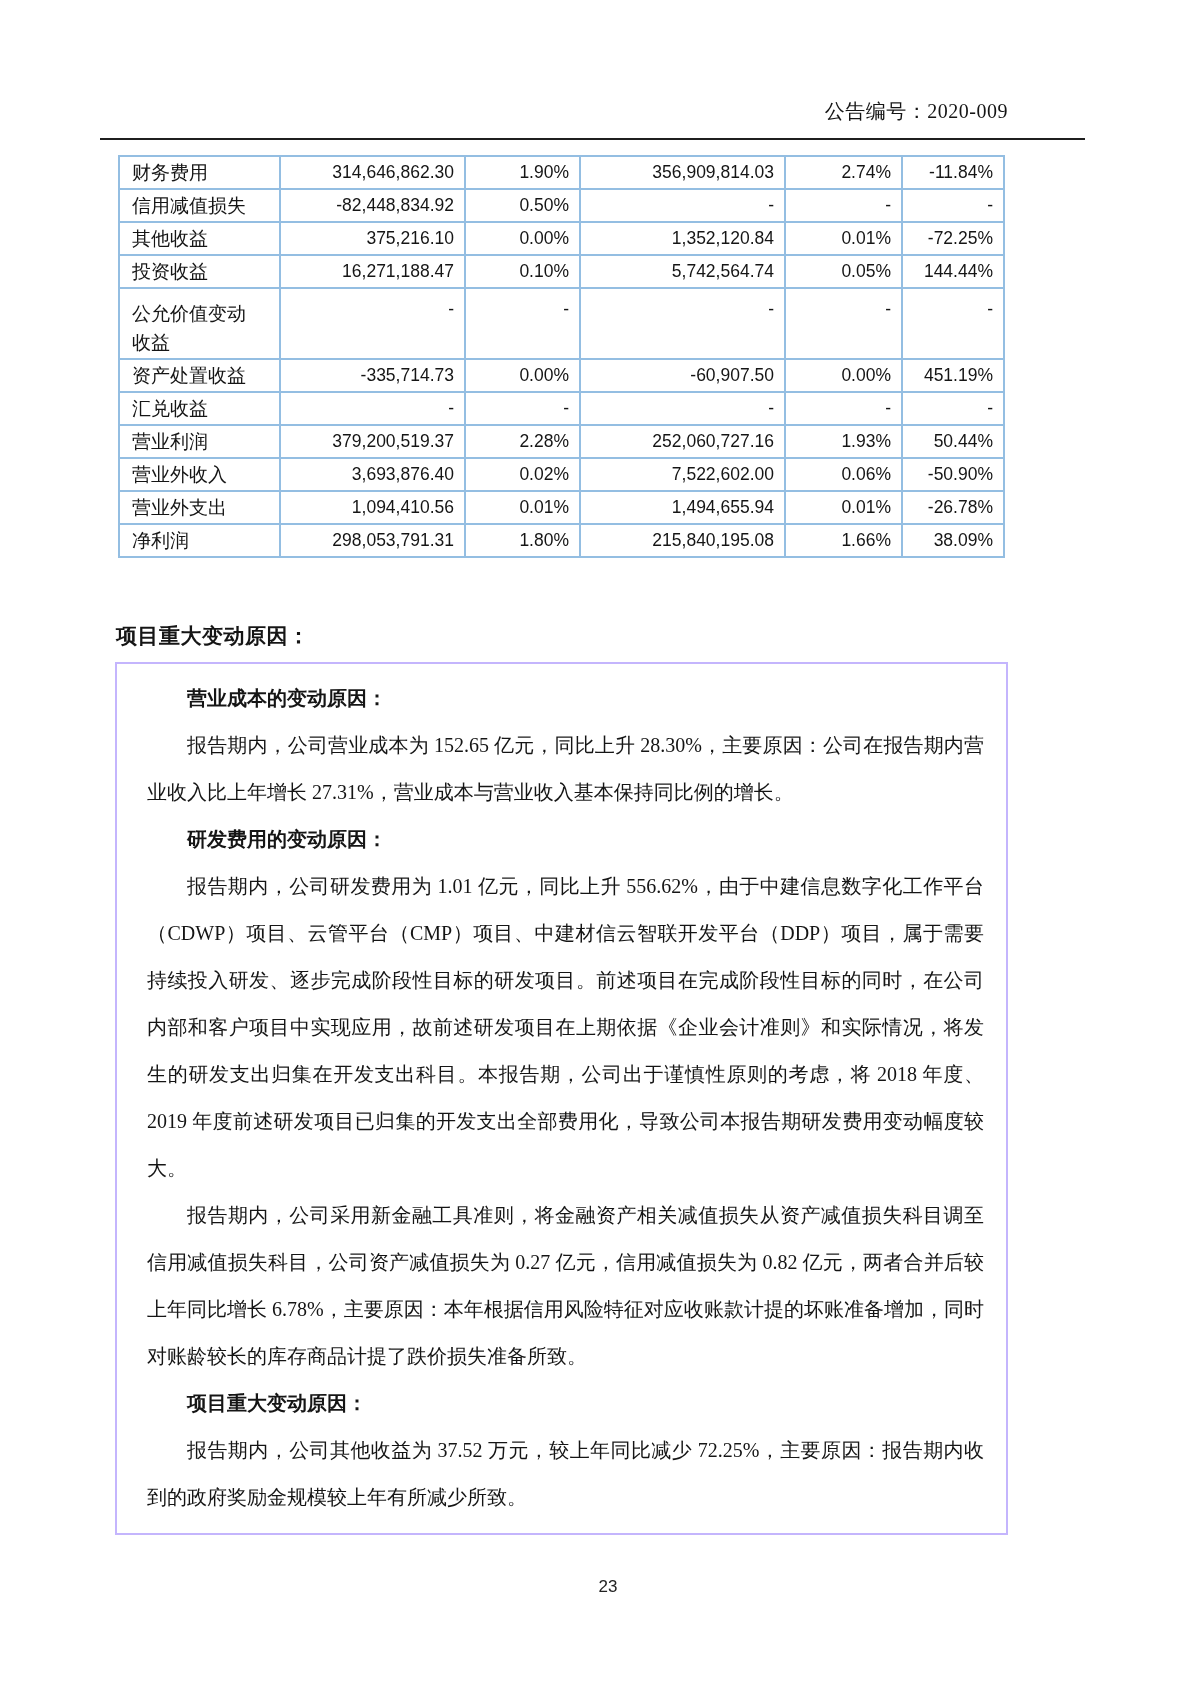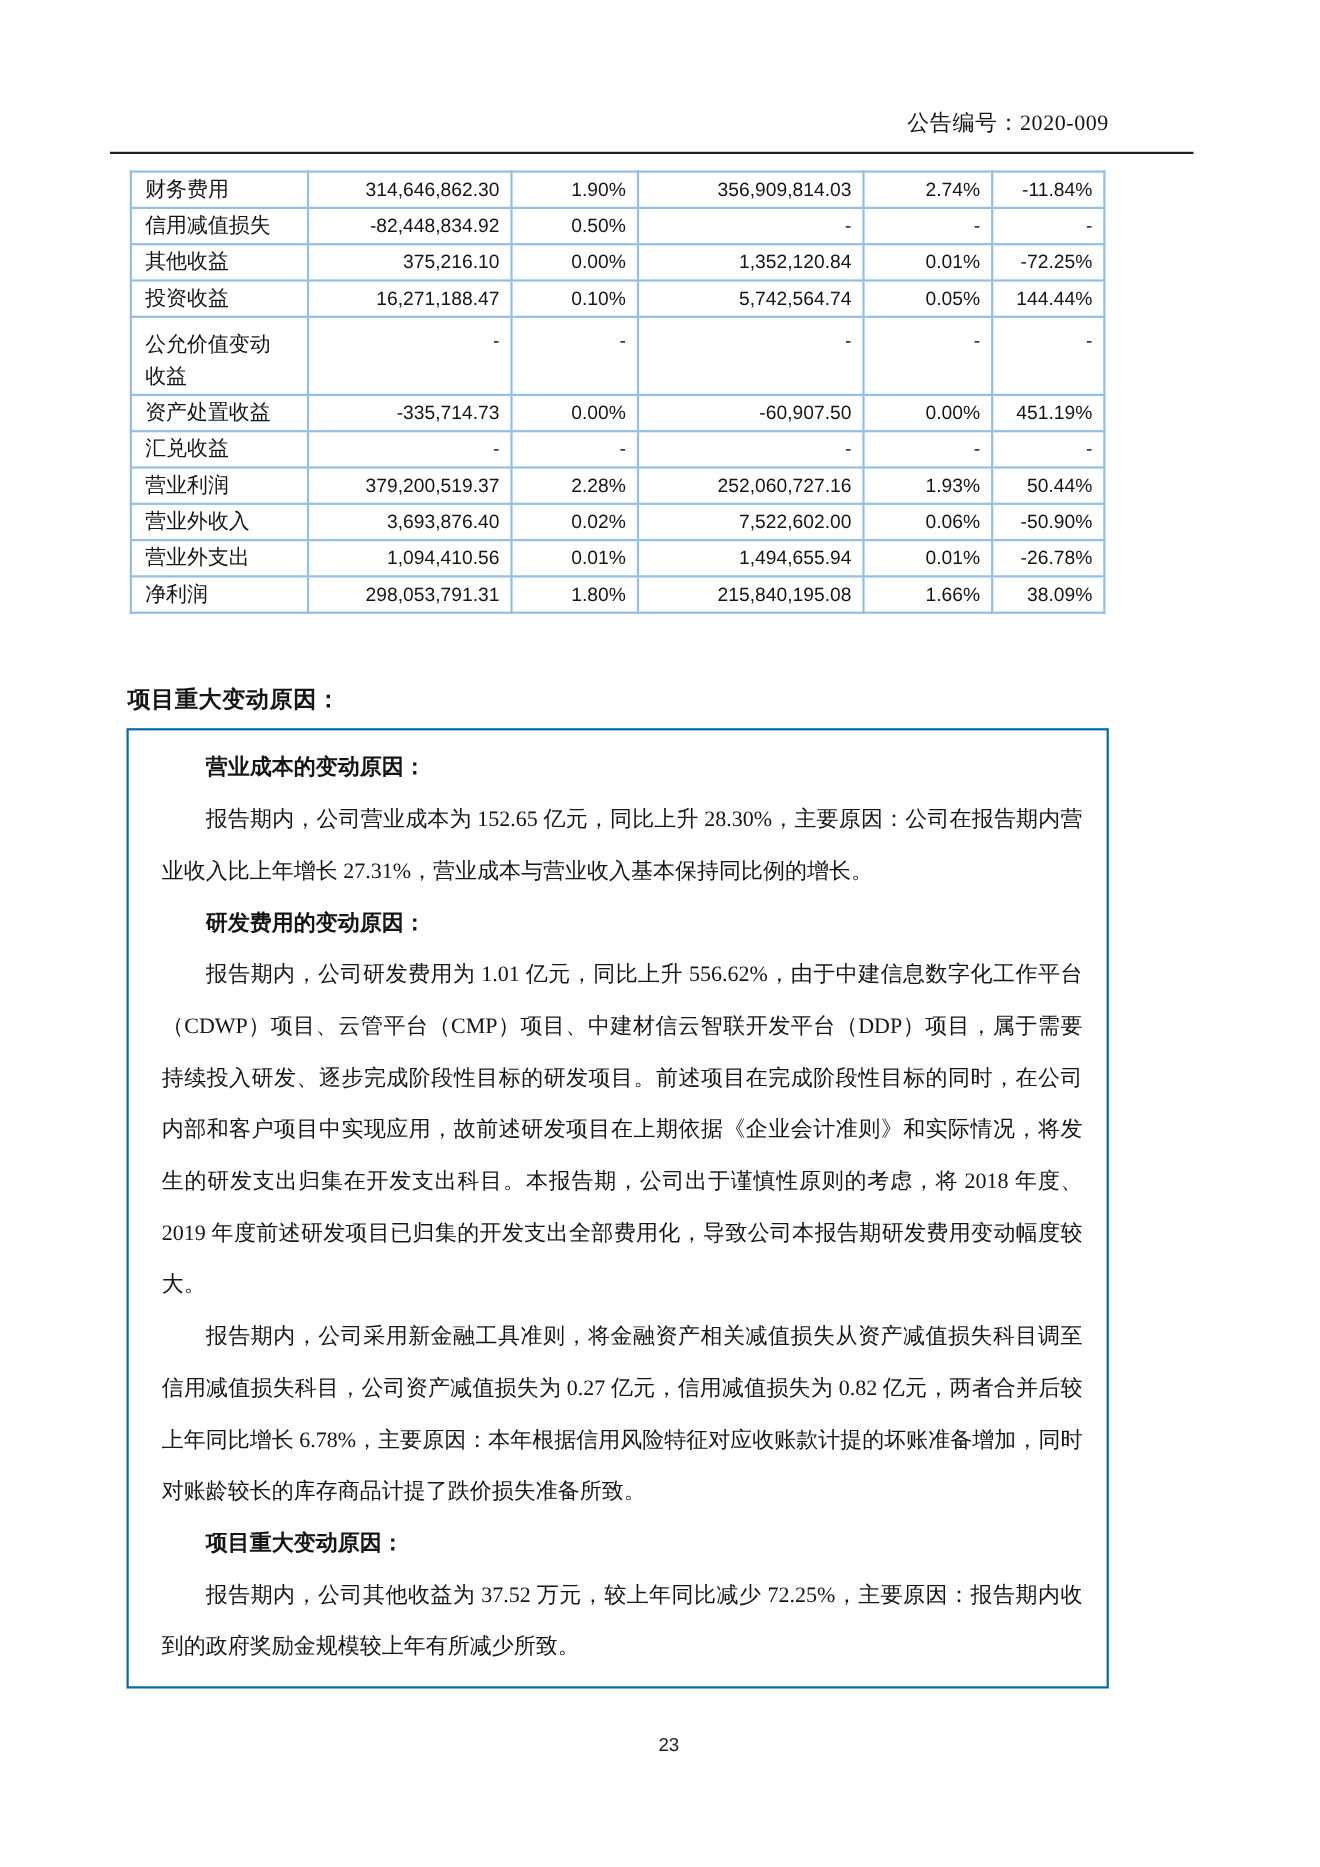--- a/index.html
+++ b/index.html
@@ -61,21 +61,21 @@
   .section-heading {
     margin: 64px 0 0 116px;
     font-size: 21px;
     font-weight: bold;
     letter-spacing: 0.5px;
   }
   
   .reasons-box {
     margin: 12px 0 0 115px;
     width: 893px;
-    border: 2px solid #0369a1;
+    border: 2px solid #c4b5fd;
     padding: 11px 22px 12px 30px;
     font-size: 20px;
     line-height: 47px;
   }
   .sec-title {
     font-weight: bold;
     text-indent: 40px;
     text-align: left;
   }
   .sec-body {

